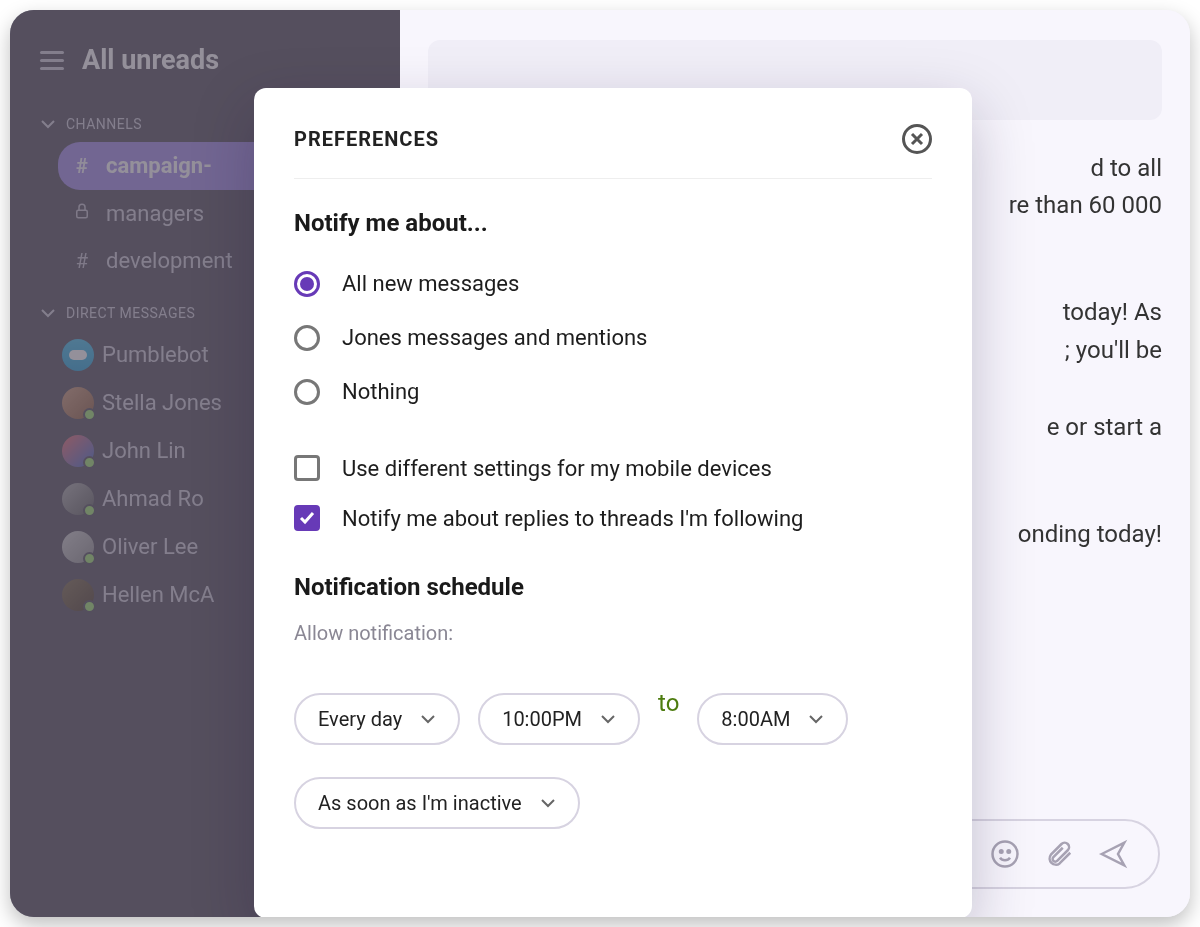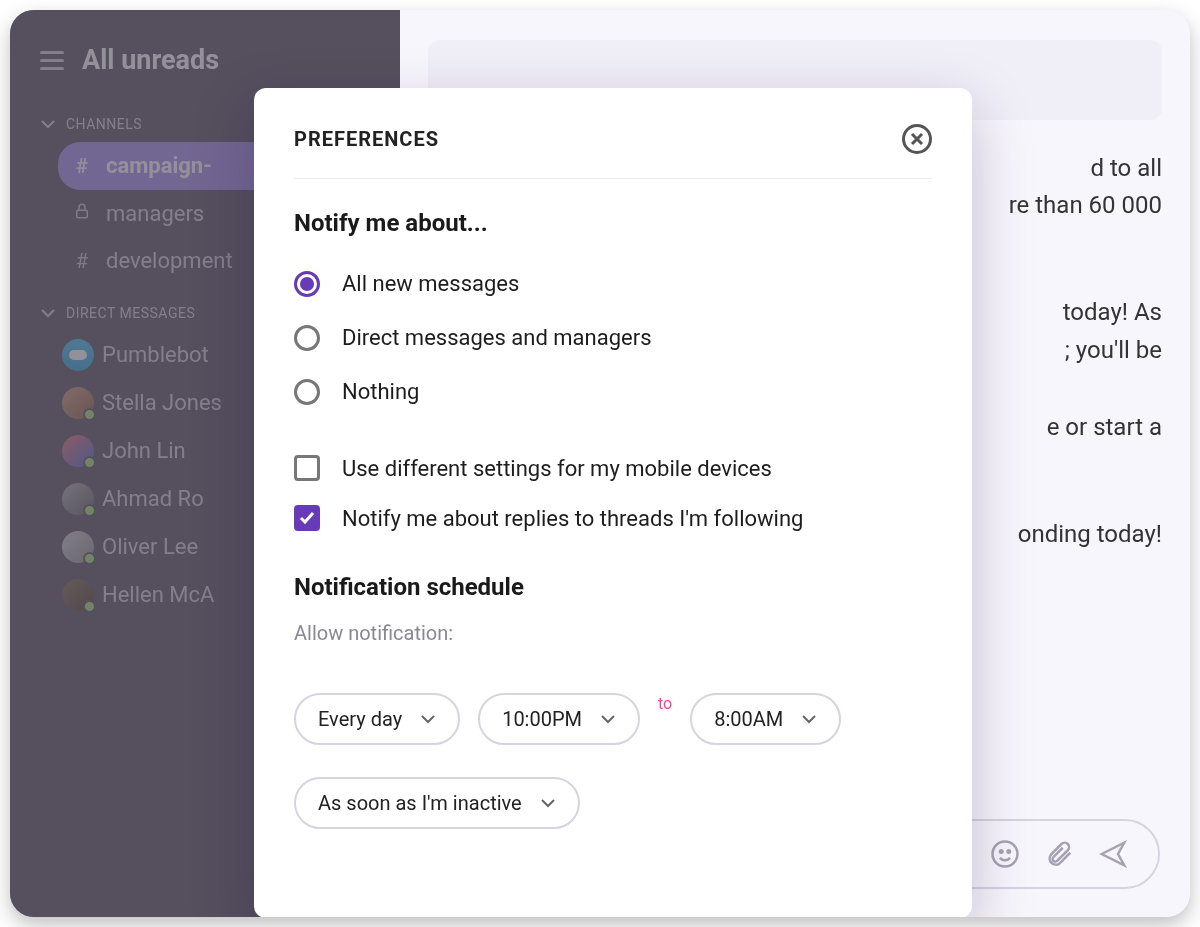--- a/index.html
+++ b/index.html
@@ -61,21 +61,21 @@
   .radio-label, .check-label{ font-size:22px; color:#1d1d1d;}
   .check-row{ display:flex; align-items:center; gap:22px; padding:12px 0; cursor:pointer;}
   .checkbox{ width:26px;height:26px;border:3px solid #777;border-radius:4px;display:flex;align-items:center;justify-content:center;flex-shrink:0;}
   .checkbox.checked{ background:#673ab7;border-color:#673ab7;}
   .checkbox.checked svg{width:18px;height:18px;stroke:#fff;stroke-width:3;fill:none;}
   .divider-space{height:24px;}
   .muted-label{ font-size:20px; color:#8a8794; margin:8px 0 16px 0;}
   .pill-row{ display:flex; align-items:center; gap:18px; flex-wrap:wrap;}
   .pill{ display:flex; align-items:center; gap:18px; border:2px solid #d7d3e1; border-radius:26px; padding:12px 22px; font-size:20px; color:#222; cursor:pointer; background:#fff;margin-top:32px;}
   .pill svg{width:16px;height:16px;stroke:#666;stroke-width:2;fill:none;}
-  .to-label{font-size:16px;color:#ec4899;}
+  .to-label{font-size:24px;color:#4d7c0f;}
 </style>
 </head>
 <body>
 
 <div class="app">
 
   <div class="sidebar">
     <div class="sb-header">
       <span class="hamburger">
           <span></span>
@@ -197,21 +197,21 @@
     </div>
 
     <div class="section-title">Notify me about...</div>
 
     <div class="radio-row">
       <span class="radio sel"></span>
       <span class="radio-label">All new messages</span>
     </div>
     <div class="radio-row">
       <span class="radio"></span>
-      <span class="radio-label">Direct messages and managers</span>
+      <span class="radio-label">Jones messages and mentions</span>
     </div>
     <div class="radio-row">
       <span class="radio"></span>
       <span class="radio-label">Nothing</span>
     </div>
 
     <div class="divider-space"></div>
 
     <div class="check-row">
       <span class="checkbox"></span>

